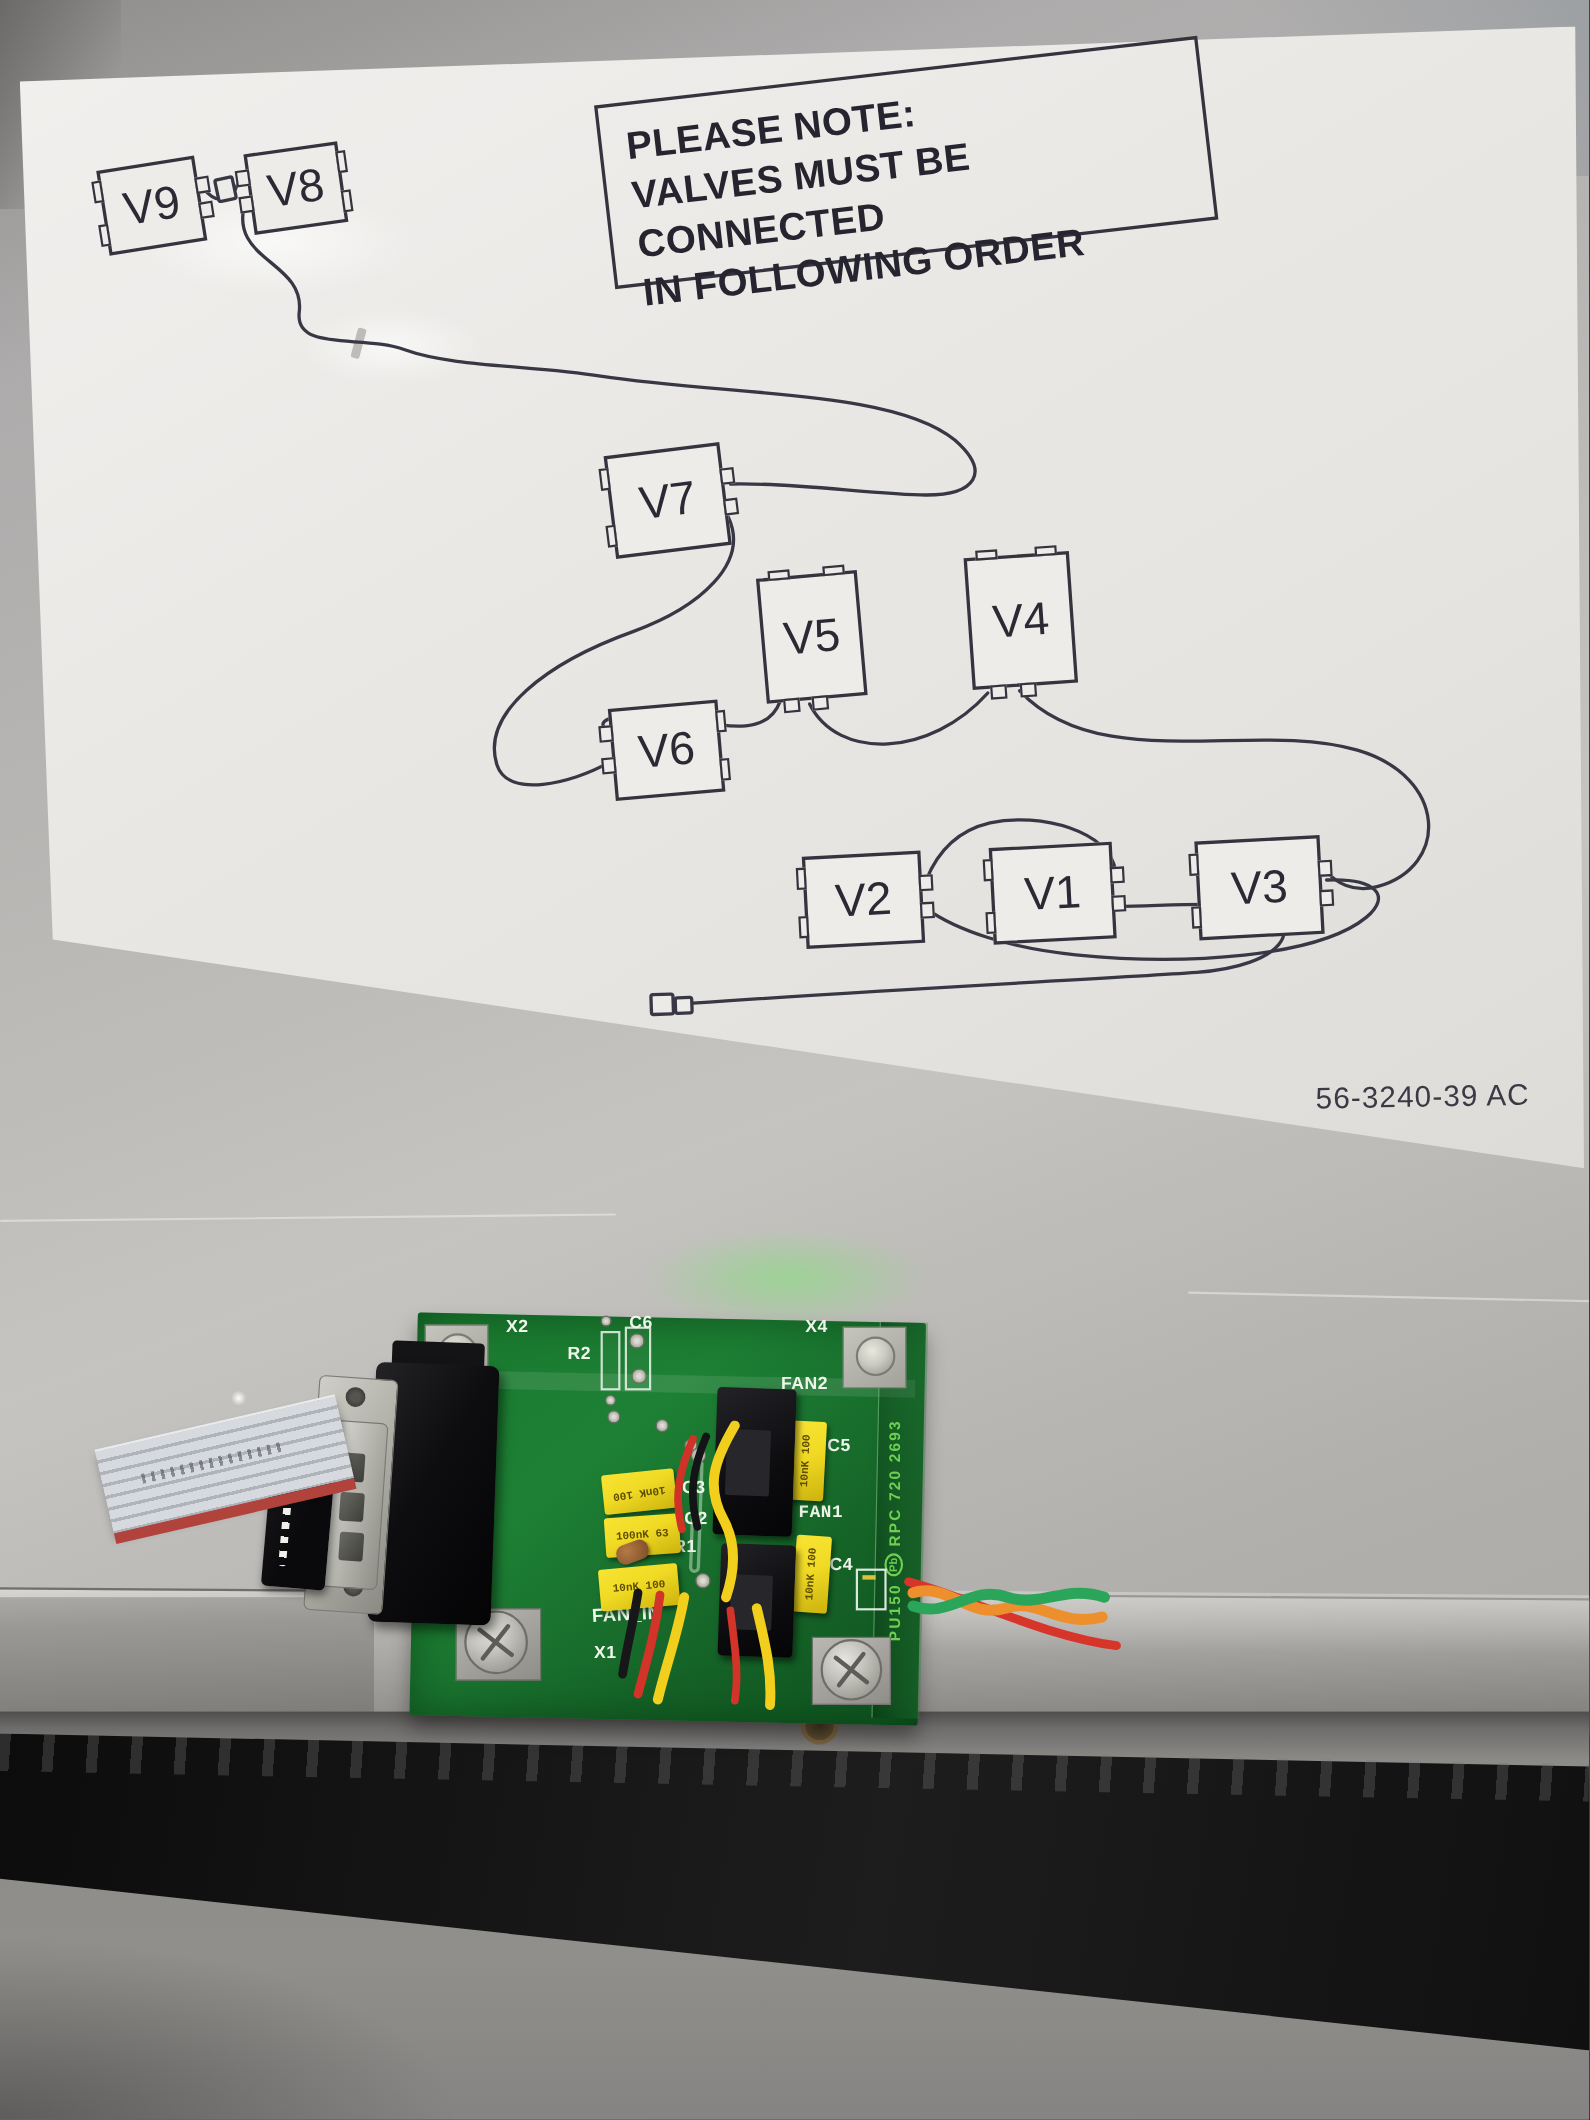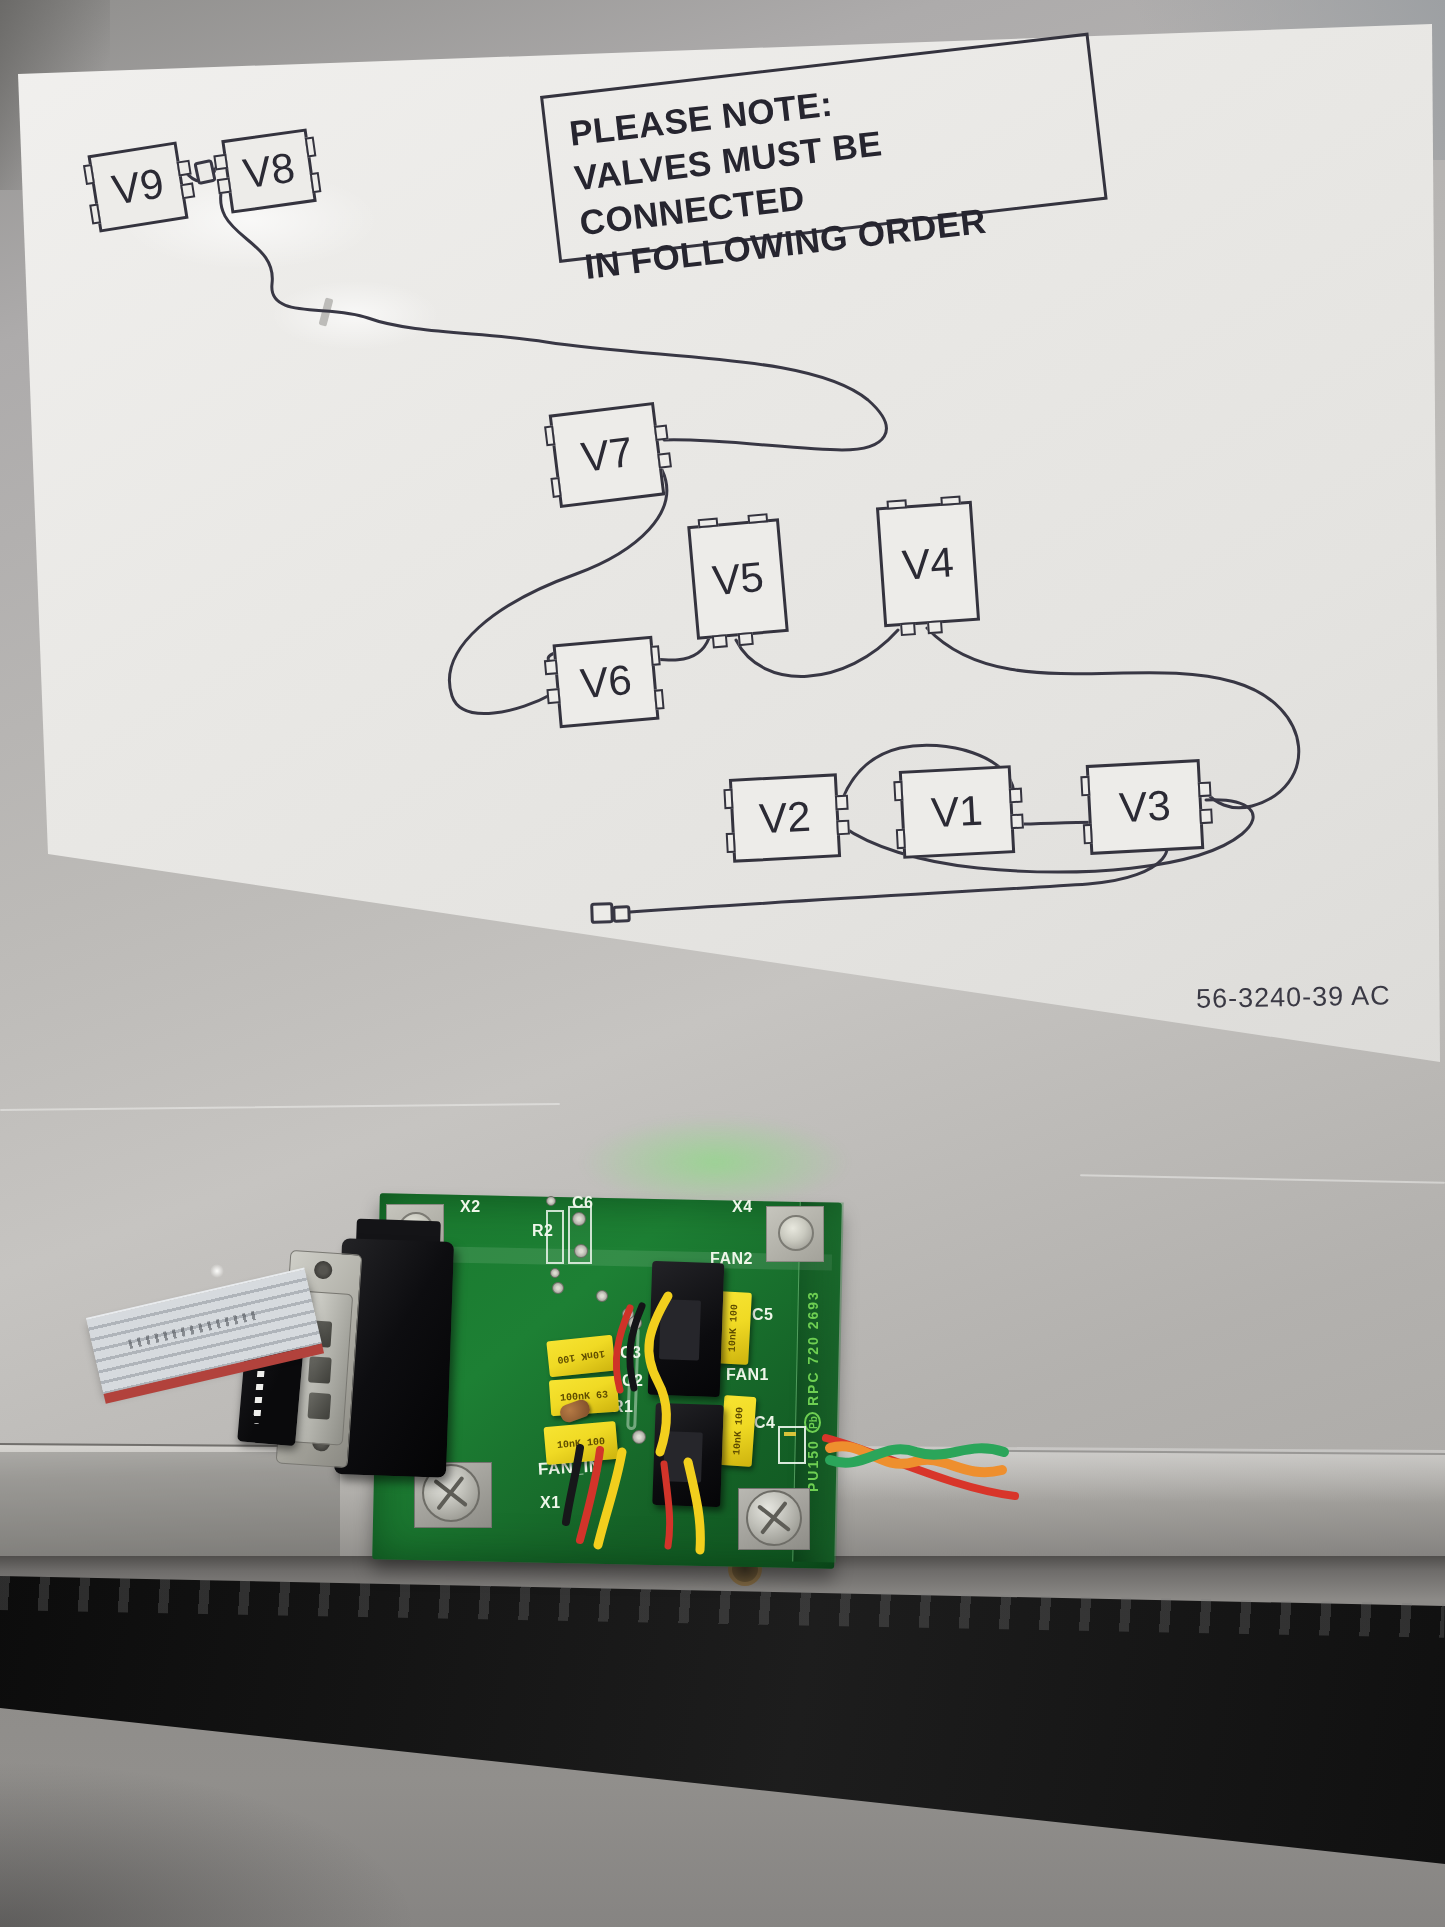--- a/index.html
+++ b/index.html
@@ -229,26 +229,26 @@
   <div class="abs board-shine"></div>
   <div class="abs edge-strip"></div>
 
   <div class="abs pad" style="left:386px;top:1204px;width:58px;height:54px;"></div>
   <div class="abs hole" style="left:398px;top:1212px;width:36px;height:36px;"></div>
   <div class="abs pad" style="left:766px;top:1206px;width:58px;height:56px;"></div>
   <div class="abs hole" style="left:778px;top:1215px;width:36px;height:36px;"></div>
   <div class="abs via" style="left:546px;top:1196px;width:10px;height:10px;"></div>
 
   <div class="abs sn" style="left:460px;top:1198px;">X2</div>
-  <div class="abs sn" style="left:532px;top:1222px;">R2</div>
+  <div class="abs sn" style="left:516px;top:1222px;">R2</div>
   <div class="abs sn" style="left:572px;top:1194px;">C6</div>
   <div class="abs sn" style="left:732px;top:1198px;">X4</div>
   <div class="abs sn" style="left:710px;top:1250px;">FAN2</div>
   <div class="abs sn" style="left:752px;top:1306px;">C5</div>
-  <div class="abs sn" style="left:726px;top:1366px;">FAN1</div>
+  <div class="abs sn" style="left:726px;top:1366px;font-family:Liberation Mono, monospace;">FAN1</div>
   <div class="abs sn" style="left:754px;top:1414px;">C4</div>
   <div class="abs sn" style="left:620px;top:1344px;">C3</div>
   <div class="abs sn" style="left:622px;top:1372px;">C2</div>
   <div class="abs sn" style="left:612px;top:1398px;">R1</div>
   <div class="abs sn" style="left:538px;top:1458px;transform:rotate(-3deg);font-size:17px;">FAN_IN</div>
   <div class="abs sn" style="left:540px;top:1494px;">X1</div>
   <div class="abs sn" style="left:742px;top:1512px;">X3</div>
 
   <div class="abs outline" style="left:546px;top:1210px;width:18px;height:54px;"></div>
   <div class="abs via" style="left:550px;top:1268px;width:10px;height:10px;"></div>

